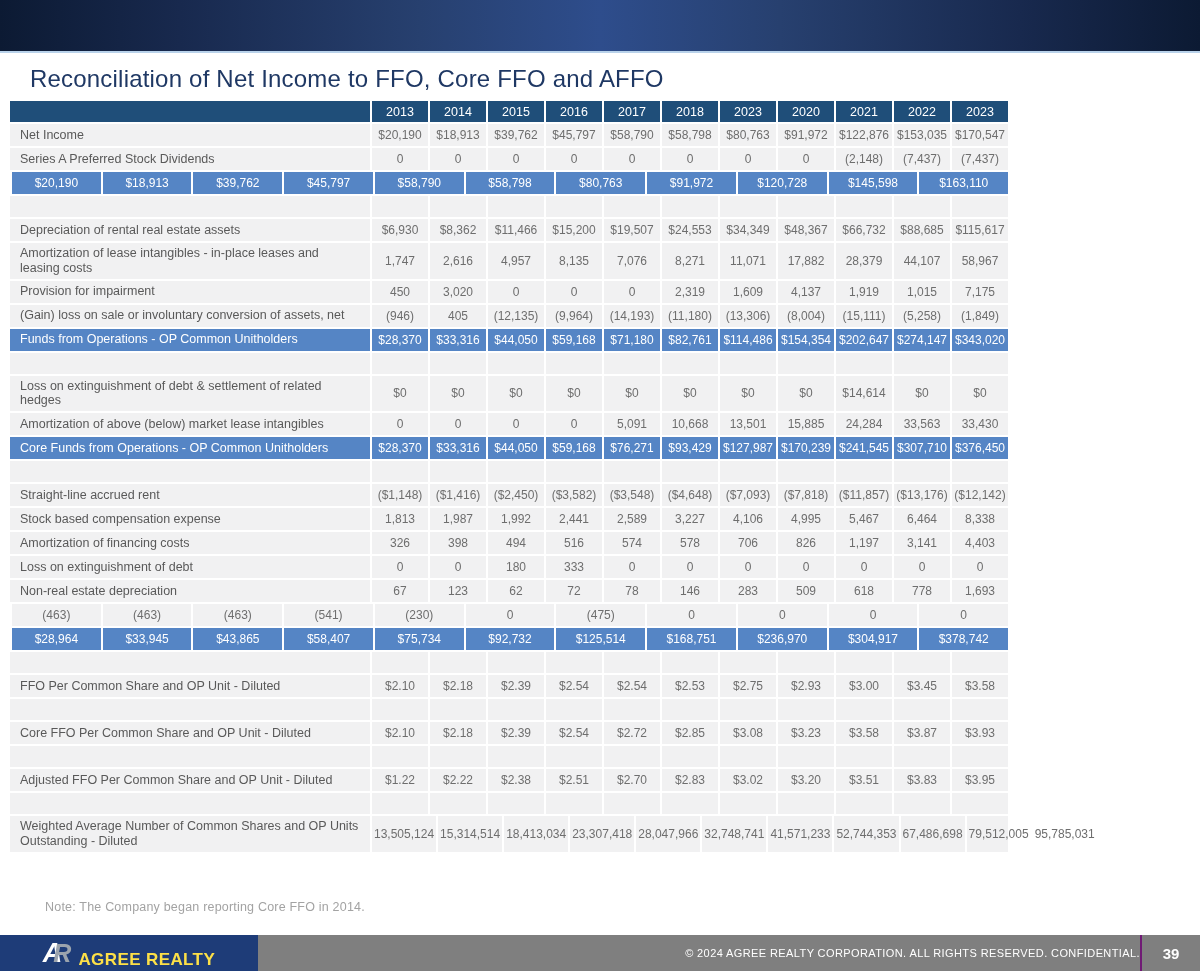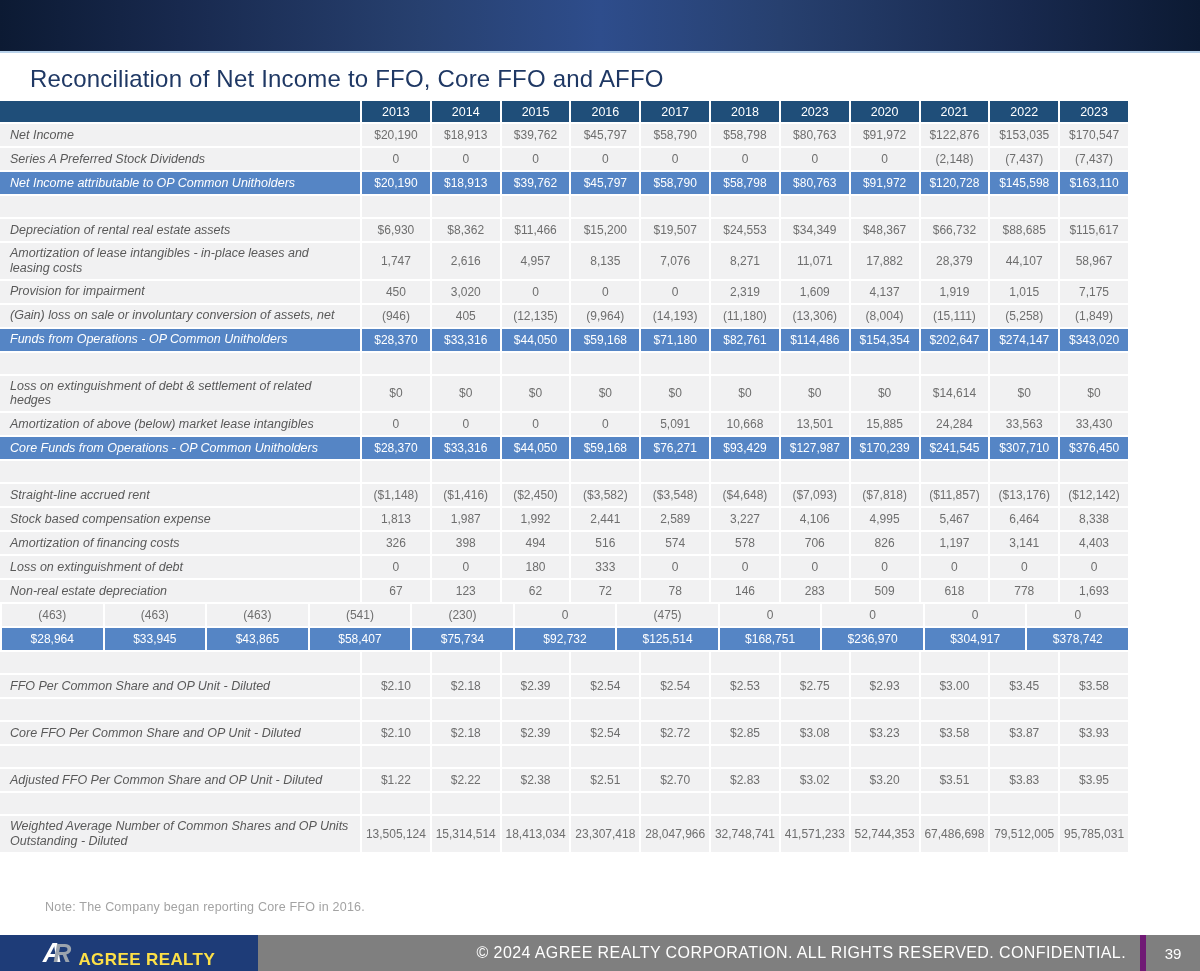--- a/index.html
+++ b/index.html
@@ -21,38 +21,37 @@
 
   .title {
     margin:12px 0 8px 30px;
     font-size:24px;
     font-weight:normal;
     color:#1f3864;
     letter-spacing:0.2px;
   }
 
   
-  .fintable { width:1128px; }
+  .fintable { width:1008px;padding-left:10px; }
   .trow {
     display:flex;
     background:#f1f1f2;
     border-bottom:2px solid #ffffff;
     min-height:24px;
   }
   .trow.thead { background:#1f4e79; min-height:23px; }
   .trow.total { background:#5585c5; }
   .trow.spacer { min-height:23px; }
   .cell { display:flex; align-items:center; }
   .cell.label {
     flex:0 0 360px;
     padding:3px 10px;
     font-size:12.5px;
     color:#595959;
     line-height:1.18;
-    font-style:italic;
   }
   .cell.val {
     flex:1 1 0;
     justify-content:center;
     text-align:center;
     font-size:12px;
     color:#6e6e6e;
     border-left:2px solid #ffffff;
     padding:3px 2px;
   }
@@ -105,32 +104,31 @@
     background:#7f7f7f;
     display:flex;
     align-items:stretch;
   }
   .copyright {
     flex:1;
     display:flex;
     align-items:center;
     justify-content:flex-end;
     color:#ffffff;
-    font-size:16px;
-    padding-right:14px;
+    font-size:11px;
     letter-spacing:0.4px;
   }
   .page-num-box {
     flex:0 0 60px;
-    border-left:6px solid #701a75;
+    border-left:2px solid #701a75;
     display:flex;
     align-items:center;
     justify-content:center;
     color:#ffffff;
-    font-weight:normal;
+    font-weight:bold;
     font-size:15px;
   }
 </style>
 </head>
 <body>
 
 <div class="top-bar"></div>
 
 <h1 class="title">Reconciliation of Net Income to FFO, Core FFO and AFFO</h1>
 
@@ -171,21 +169,20 @@
       <div class="cell val">0</div>
       <div class="cell val">0</div>
       <div class="cell val">0</div>
       <div class="cell val">0</div>
       <div class="cell val">0</div>
       <div class="cell val">(2,148)</div>
       <div class="cell val">(7,437)</div>
       <div class="cell val">(7,437)</div>
     </div>
     <div class="trow total">
-      <div class="cell label">Net Income attributable to OP Common Unitholders</div>
       <div class="cell val">$20,190</div>
       <div class="cell val">$18,913</div>
       <div class="cell val">$39,762</div>
       <div class="cell val">$45,797</div>
       <div class="cell val">$58,790</div>
       <div class="cell val">$58,798</div>
       <div class="cell val">$80,763</div>
       <div class="cell val">$91,972</div>
       <div class="cell val">$120,728</div>
       <div class="cell val">$145,598</div>
@@ -548,21 +545,21 @@
       <div class="cell val">28,047,966</div>
       <div class="cell val">32,748,741</div>
       <div class="cell val">41,571,233</div>
       <div class="cell val">52,744,353</div>
       <div class="cell val">67,486,698</div>
       <div class="cell val">79,512,005</div>
       <div class="cell val">95,785,031</div>
     </div>
   </div>
 
-<div class="note">Note: The Company began reporting Core FFO in 2016.</div>
+<div class="note">Note: The Company began reporting Core FFO in 2014.</div>
 
 <div class="footer">
   <div class="logo-block">
     <div class="monogram">
       <span class="mono-a">A</span>
         <span class="mono-r">R</span>
     </div>
     <div class="logo-text">
       <div class="logo-name">AGREE REALTY</div>
       <div class="logo-tagline">

